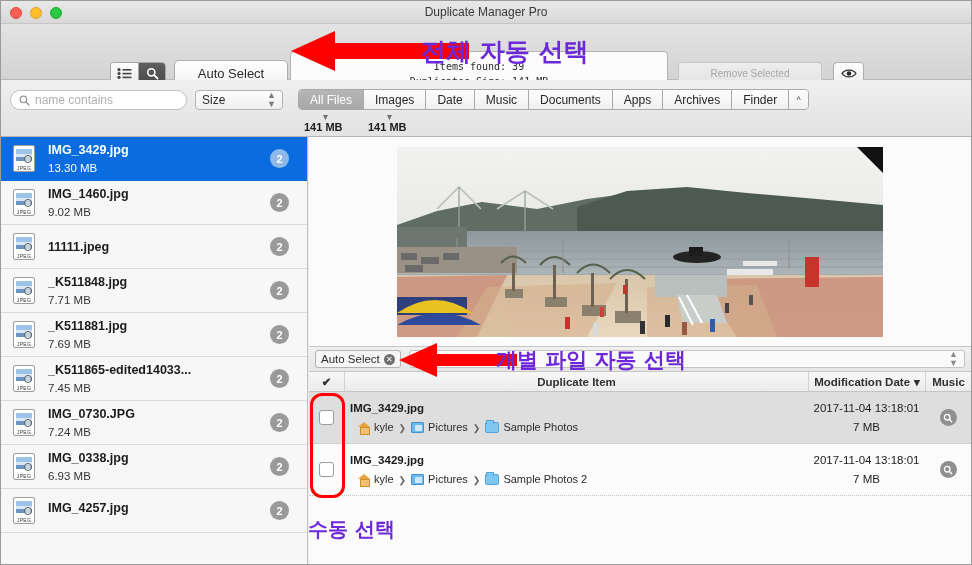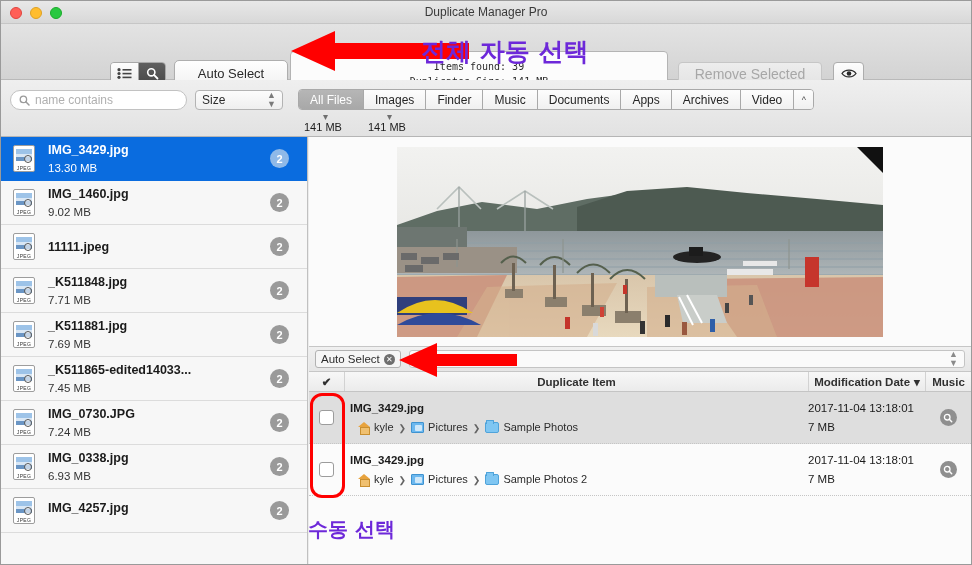--- a/index.html
+++ b/index.html
@@ -69,21 +69,21 @@
     align-items: center; justify-content: center;
     font-family: "DejaVu Sans Mono", monospace;
     font-size: 10px; color: #2b2b2b; line-height: 1.5;
     overflow: hidden;
   }
   .btn-remove {
     position: absolute; left: 677px; top: 38px;
     width: 144px; height: 23px;
     background: linear-gradient(to bottom,#ededed,#e4e4e4);
     border: 1px solid #c6c6c6; border-radius: 4px;
-    font-size: 14px; color: #a7a7a7;
+    font-size: 10px; color: #a7a7a7;
     display: flex; align-items: center; justify-content: center;
   }
   .btn-eye {
     position: absolute; left: 832px; top: 38px;
     width: 31px; height: 23px;
     background: linear-gradient(to bottom,#fdfdfd,#f0f0f0);
     border: 1px solid #adadad; border-radius: 4px;
     display: flex; align-items: center; justify-content: center;
   }
 
@@ -123,21 +123,21 @@
   }
   .tab + .tab, .tab-more { border-left: 1px solid #a9a9a9; }
   .tab.active { background: linear-gradient(to bottom,#b6b6b6,#a8a8a8); color: #fff; }
   .tab-more {
     display: flex; align-items: center; justify-content: center;
     width: 20px;
     background: linear-gradient(to bottom,#fdfdfd,#f0f0f0);
     font-size: 9px; color: #4a4a4a;
   }
   .tabcaret { position: absolute; font-size: 10px; color: #6f6f6f; line-height: 1; }
-  .tabsize { position: absolute; font-size: 11px; font-weight: normal; color: #1c1c1c; }
+  .tabsize { position: absolute; font-size: 11px; font-weight: bold; color: #1c1c1c; }
 
   
   .sidebar {
     position: absolute; left: 0; top: 136px; width: 307px; bottom: 0;
     background: #f7f7f7;
     border-right: 1px solid #c0c0c0;
     overflow: hidden;
   }
   .file-row {
     position: relative; height: 44px;
@@ -277,21 +277,21 @@
   .ic-folder {
     width: 14px; height: 11px; background: #7fc6f2;
     border: 1px solid #4fa3da; border-radius: 1px 2px 2px 2px; position: relative;
   }
   .ic-folder:before {
     content:""; position:absolute; left:0; top:-3px; width:6px; height:3px;
     background:#7fc6f2; border:1px solid #4fa3da; border-bottom:none; border-radius:1px 1px 0 0;
   }
   .td-date {
     width: 117px; display: flex; flex-direction: column;
-    align-items: flex-start; justify-content: center; gap: 7px;
+    align-items: center; justify-content: center; gap: 7px;
     font-size: 11.5px; color: #1b1b1b;
   }
   .td-finder { width: 46px; display: flex; align-items: center; justify-content: center; }
   .finder-btn {
     width: 17px; height: 17px; border-radius: 50%;
     background: #8f8f8f; display: flex; align-items: center; justify-content: center;
   }
 
   
   .anno-text {
@@ -368,26 +368,26 @@
     </div>
 
     <div class="size-popup">
       <span>Size</span>
       <span class="stepper">▲<br>▼</span>
     </div>
 
     <div class="tabs">
       <div class="tab active">All Files</div>
       <div class="tab">Images</div>
-      <div class="tab">Finder</div>
+      <div class="tab">Date</div>
       <div class="tab">Music</div>
       <div class="tab">Documents</div>
       <div class="tab">Apps</div>
       <div class="tab">Archives</div>
-      <div class="tab">Video</div>
+      <div class="tab">Finder</div>
       <div class="tab-more">^</div>
     </div>
 
     <span class="tabcaret" style="left:322px; top:32px;">▾</span>
     <span class="tabcaret" style="left:386px; top:32px;">▾</span>
     <span class="tabsize" style="left:303px; top:41px;">141 MB</span>
     <span class="tabsize" style="left:367px; top:41px;">141 MB</span>
   </div>
 
   <div class="sidebar">
@@ -710,18 +710,19 @@
   </div>
 
   <svg class="anno-arrow" style="left:288px; top:28px;" width="180" height="44" aria-hidden="true">
     <path d="M180 14 L46 14 L46 2 L2 22 L46 42 L46 30 L180 30 Z" fill="#ff0000"></path>
   </svg>
   <div class="anno-text" style="left:420px; top:34px; font-size:25px;">전체 자동 선택</div>
 
   <svg class="anno-arrow" style="left:396px; top:340px;" width="120" height="38" aria-hidden="true">
     <path d="M120 13 L40 13 L40 2 L2 19 L40 36 L40 25 L120 25 Z" fill="#ff0000"></path>
   </svg>
+  <div class="anno-text" style="left:495px; top:345px; font-size:21px;">개별 파일 자동 선택</div>
 
   <div class="anno-rect" style="left:309px; top:392px; width:35px; height:105px;"></div>
 
   <div class="anno-text" style="left:307px; top:515px; font-size:20px;">수동 선택</div>
 
 </div>
 
 </body></html>

